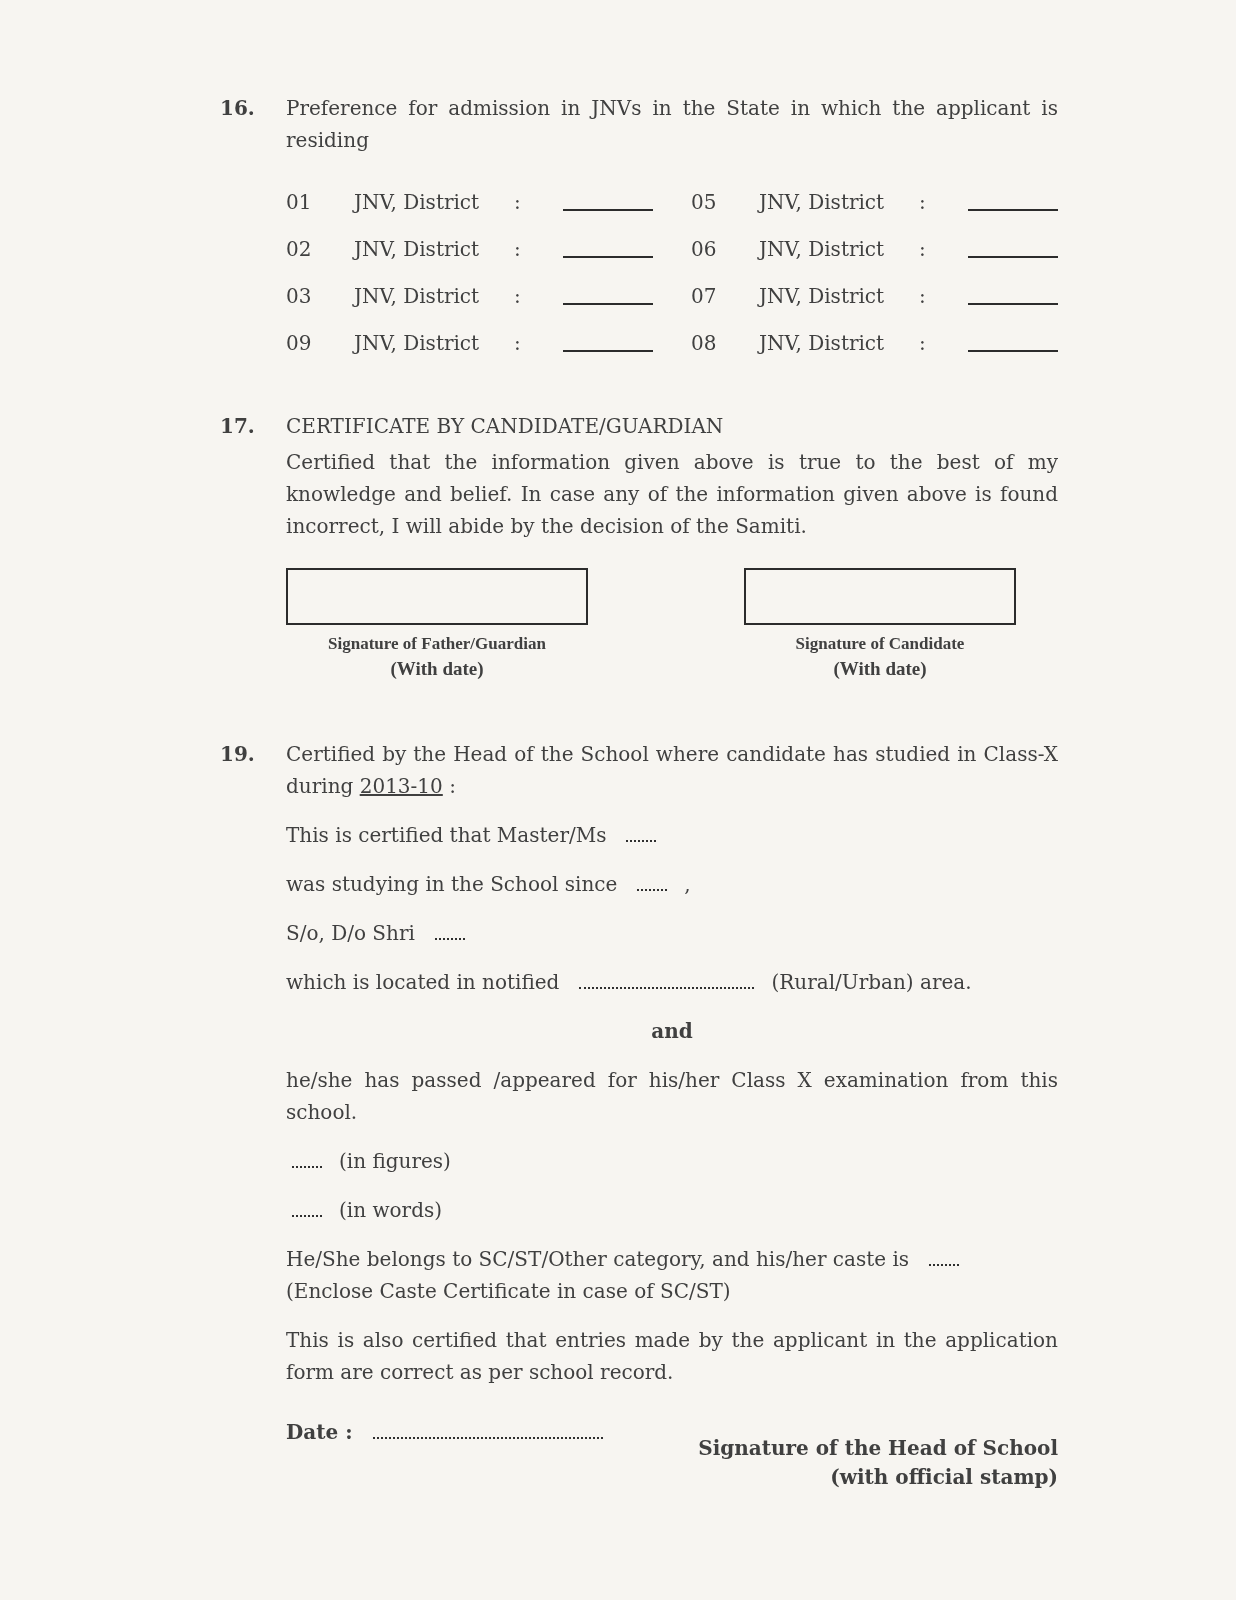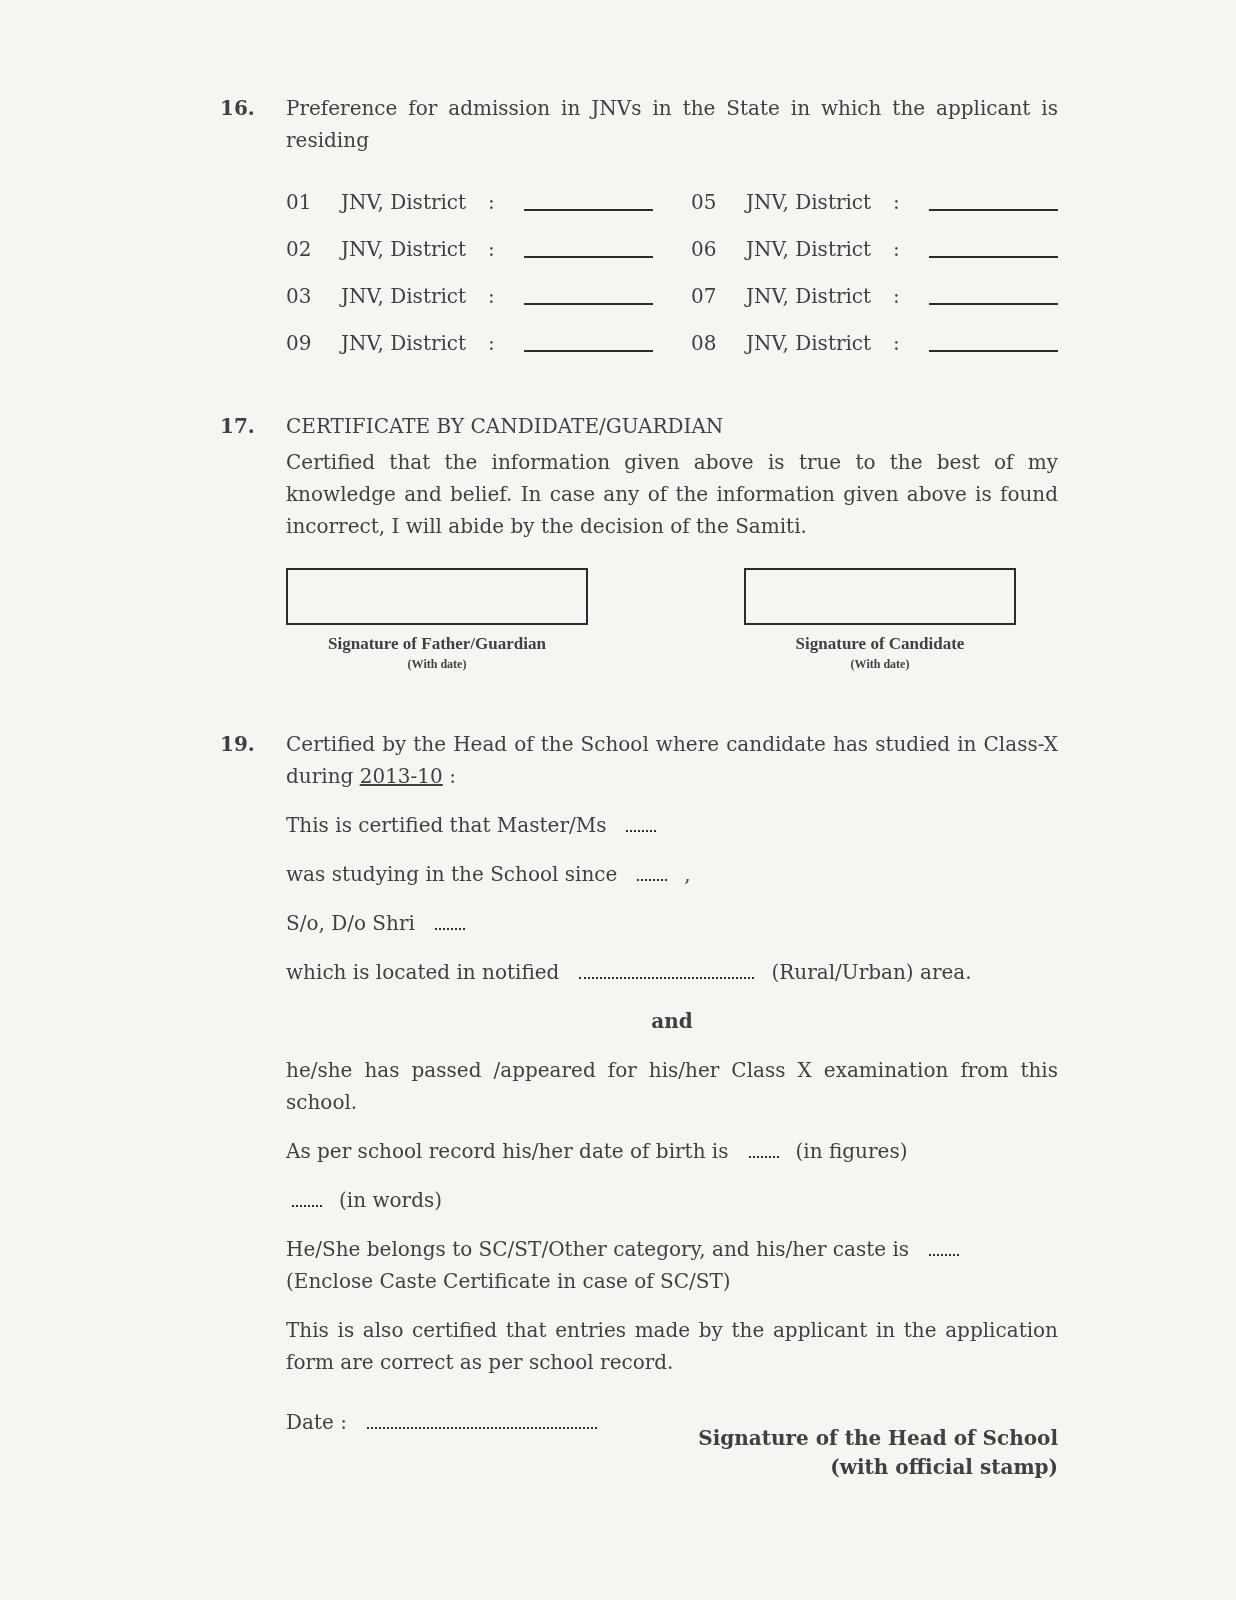--- a/index.html
+++ b/index.html
@@ -19,50 +19,50 @@
   }
   .section { display: flex; }
   .sec-num { flex: 0 0 66px; font-weight: bold; }
   .sec-body { flex: 0 0 772px; max-width: 772px; }
   .sec-title { font-weight: normal; text-align: justify; }
   .und { text-decoration: underline; }
 
   
   .jnv-grid { margin-top: 30px; }
   .jnv-row { display: flex; justify-content: space-between; margin-bottom: 15px; }
-  .jnv-cell { display: flex; align-items: flex-end; flex: 0 0 367px; }
+  .jnv-cell { display: flex; align-items: flex-end; flex: 0 0 367px; gap: 13px; }
   .jnv-num { flex: 0 0 55px; }
   .jnv-label { flex: 0 0 147px; white-space: nowrap; }
   .jnv-colon { flex: 0 0 20px; }
   .blank { flex: 1 1 auto; border-bottom: 2px solid #2c2c2c; margin: 0 0 7px 16px; height: 1px; }
 
   
   .sec17 { margin-top: 36px; }
   .para { text-align: justify; }
   .s17-body { margin-top: 4px; }
   .sig-row { display: flex; justify-content: space-between; width: 730px; margin-top: 26px; }
   .sig-block { text-align: center; font-family: Liberation Serif, serif; }
   .sig-block.father { width: 302px; }
   .sig-block.candidate { width: 272px; }
   .sig-box { width: 100%; height: 57px; border: 2px solid #2c2c2c; background: transparent; }
   .sig-label { font-weight: bold; font-size: 17px; line-height: 1.35; margin-top: 8px; }
-  .sig-sub { font-weight: bold; font-size: 12px; line-height: 1.35; }
+  .sig-sub { font-weight: bold; font-size: 19px; line-height: 1.35; }
 
   
   .sec18 { margin-top: 56px; }
   .s18-block { margin-top: 17px; }
   .dotline { display: flex; align-items: flex-end; gap: 14px; }
   .dotline > span { white-space: nowrap; flex: 0 0 auto; }
   .leader { flex: 1 1 auto; border-bottom: 2.5px dotted #2f2f2f; margin: 0 3px 9px 6px; min-width: 30px; height: 1px; }
   .leader.fixed175 { flex: 0 0 175px; }
   .leader.fixed230 { flex: 0 0 230px; }
   .and-line { text-align: center; font-weight: bold; margin-top: 17px; }
   .note-line { margin-top: 0; }
   .date-sig-row { display: flex; align-items: flex-start; margin-top: 28px; }
-  .date-line { flex: 0 0 300px; }
+  .date-line { flex: 0 0 300px; font-weight: bold; }
   .spacer { flex: 1 1 auto; }
   .head-sig { text-align: right; font-weight: bold; margin-top: 18px; line-height: 1.45; }
 </style>
 </head>
 <body>
 
 <div class="page">
 
   <div class="section">
     <div class="sec-num">16.</div>
@@ -181,21 +181,20 @@
         <span>which is located in notified</span>
         <span class="leader fixed175"></span>
         <span>(Rural/Urban) area.</span>
       </div>
 
       <div class="and-line">and</div>
 
       <p class="para s18-block">he/she has passed /appeared for his/her Class X examination from this school.</p>
 
       <div class="dotline s18-block">
-        <span>As per school record his/her date of birth is</span>
         <span class="leader"></span>
         <span>(in figures)</span>
       </div>
 
       <div class="dotline s18-block">
         <span class="leader"></span>
         <span>(in words)</span>
       </div>
 
       <div class="dotline s18-block">

